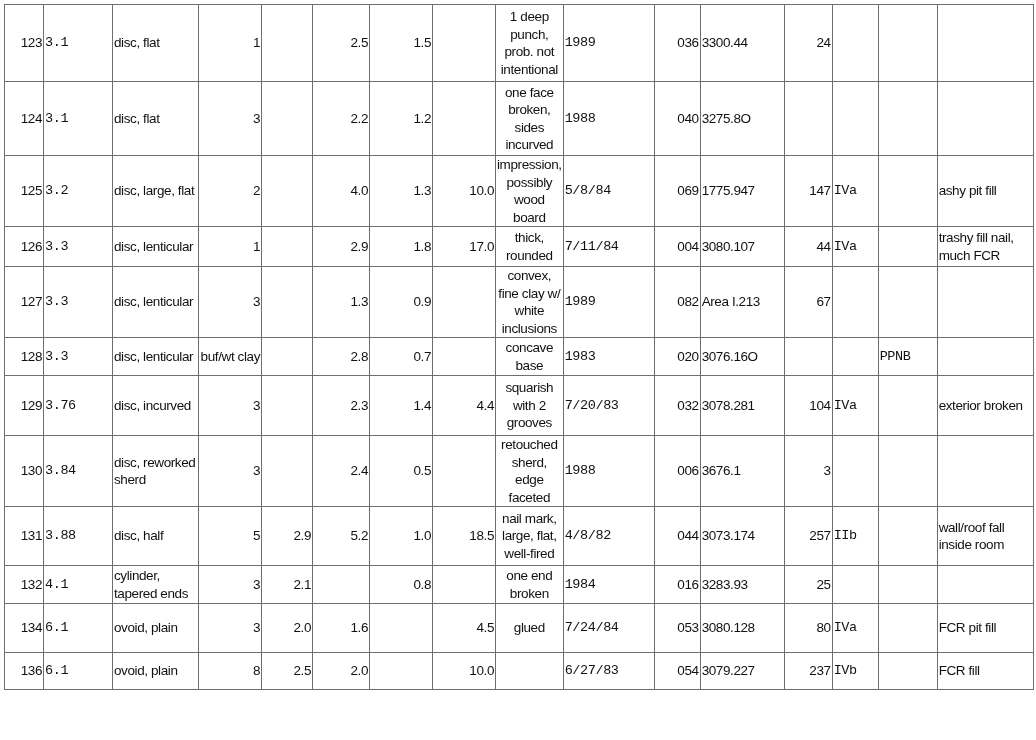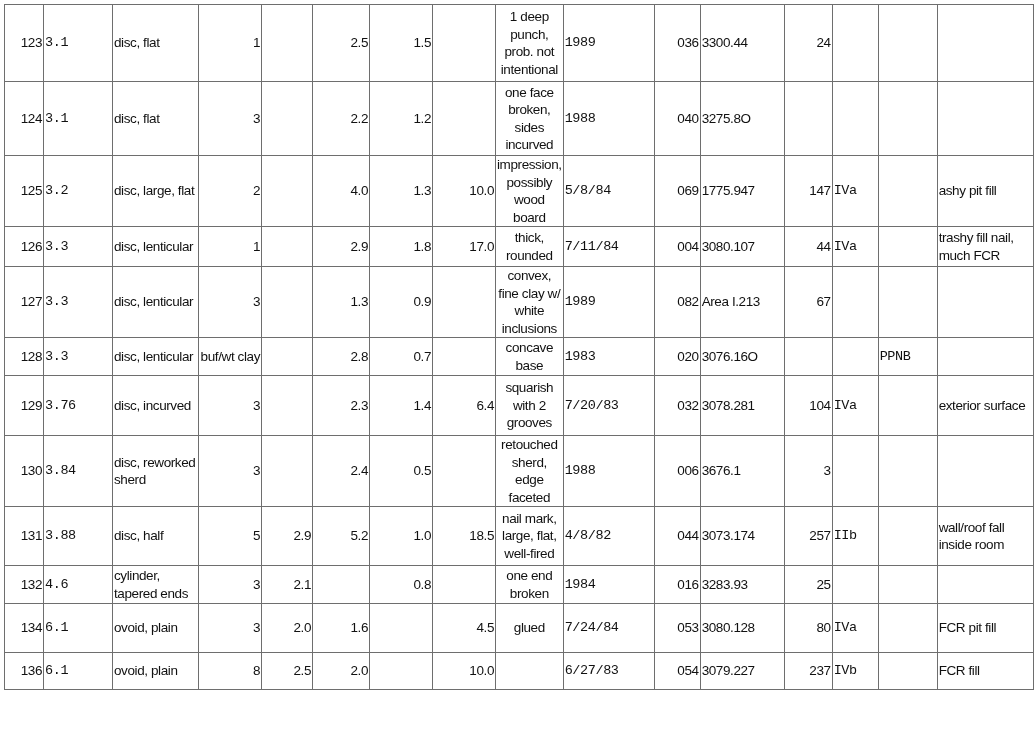--- a/index.html
+++ b/index.html
@@ -158,29 +158,29 @@
     <td class="l"></td>
   </tr>
       <tr style="height: 60px;">
     <td class="r">129</td>
     <td class="c">3.76</td>
     <td class="l">disc, incurved</td>
     <td class="r">3</td>
     <td class="r"></td>
     <td class="r">2.3</td>
     <td class="r">1.4</td>
-    <td class="r">6.4</td>
+    <td class="r">4.4</td>
     <td class="l wrap">squarish with 2 grooves</td>
     <td class="c">7/20/83</td>
     <td class="r">032</td>
     <td class="l">3078.281</td>
     <td class="r">104</td>
     <td class="c">IVa</td>
     <td class="c"></td>
-    <td class="l">exterior surface</td>
+    <td class="l">exterior broken</td>
   </tr>
       <tr style="height: 55px;">
     <td class="r">130</td>
     <td class="c">3.84</td>
     <td class="l">disc, reworked sherd</td>
     <td class="r">3</td>
     <td class="r"></td>
     <td class="r">2.4</td>
     <td class="r">0.5</td>
     <td class="r"></td>
@@ -206,21 +206,21 @@
     <td class="c">4/8/82</td>
     <td class="r">044</td>
     <td class="l">3073.174</td>
     <td class="r">257</td>
     <td class="c">IIb</td>
     <td class="c"></td>
     <td class="l">wall/roof fall inside room</td>
   </tr>
       <tr style="height: 38px;">
     <td class="r">132</td>
-    <td class="c">4.6</td>
+    <td class="c">4.1</td>
     <td class="l">cylinder, tapered ends</td>
     <td class="r">3</td>
     <td class="r">2.1</td>
     <td class="r"></td>
     <td class="r">0.8</td>
     <td class="r"></td>
     <td class="l wrap">one end broken</td>
     <td class="c">1984</td>
     <td class="r">016</td>
     <td class="l">3283.93</td>

